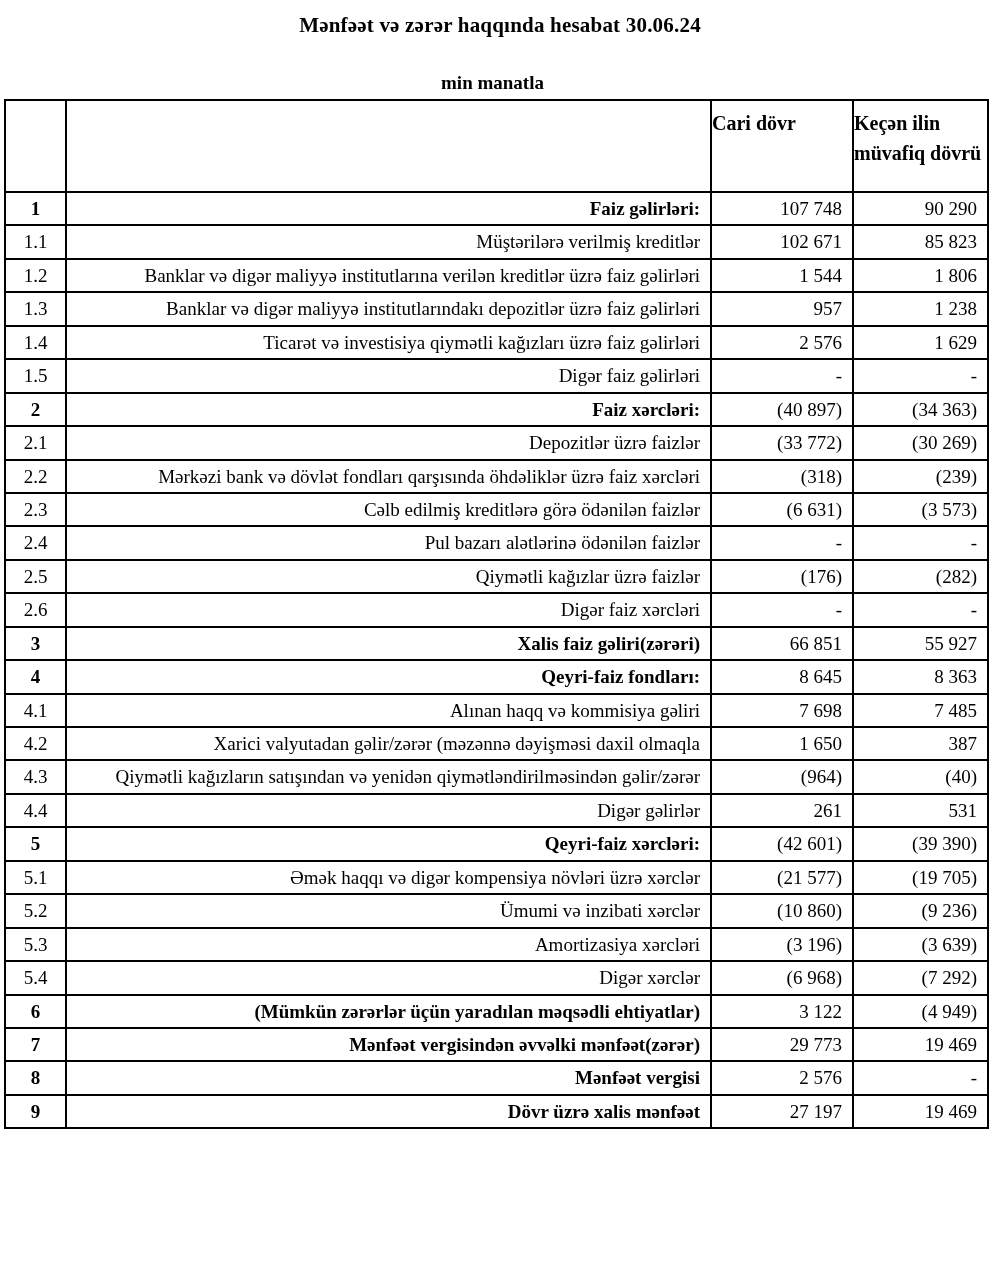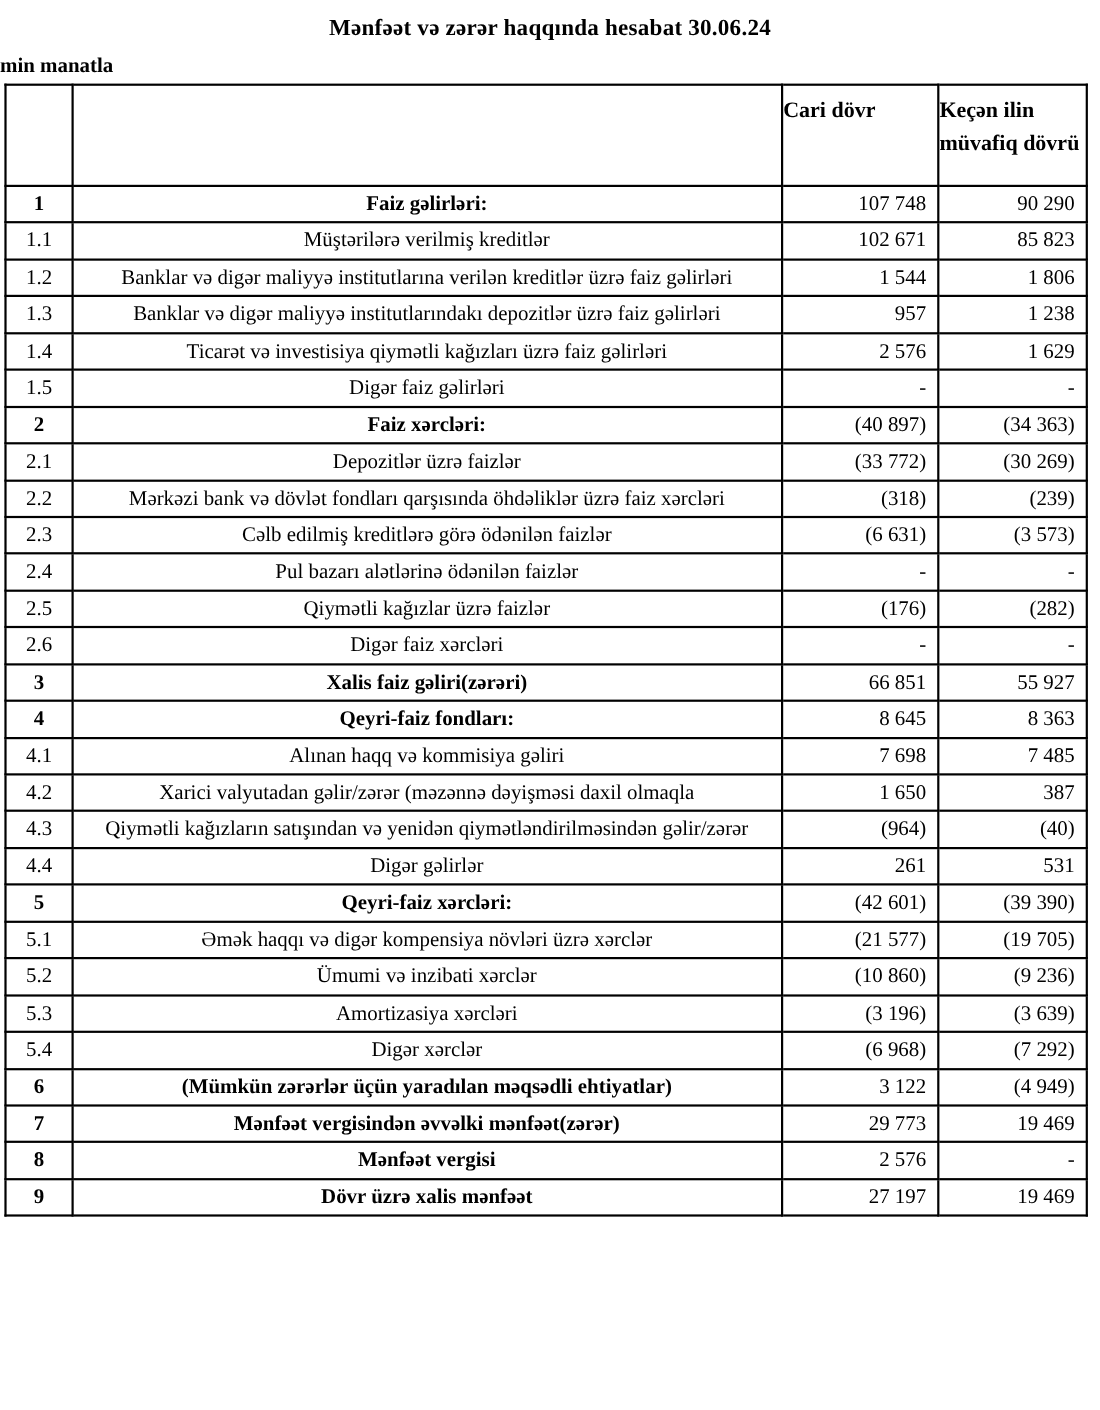--- a/index.html
+++ b/index.html
@@ -17,24 +17,24 @@
     border-radius: 14px;
   }
   .doc-title {
     text-align: center;
     font-size: 21px;
     font-weight: bold;
     letter-spacing: 0.2px;
   }
   .unit-note {
     width: 987px;
-    text-align: left;
+    text-align: center;
     font-size: 19px;
     font-weight: bold;
-    margin-top: 11px;
+    margin-top: 34px;
     margin-bottom: 5px;
     padding-right: 2px;
   }
   table.report {
     border-collapse: collapse;
     table-layout: fixed;
     width: 983px;
     margin-left: 4px;
   }
   table.report col.c-num   { width: 61px;  }
@@ -54,21 +54,21 @@
     text-align: left;
     padding-top: 7px;
     font-size: 20px;
     line-height: 1.5;
   }
   td.num {
     text-align: center;
     padding: 1px 2px;
   }
   td.label {
-    text-align: center;
+    text-align: right;
     padding: 1px 10px 1px 9px;
   }
   td.val {
     text-align: right;
     padding: 1px 10px 1px 4px;
     white-space: nowrap;
     margin-top: 28px;
   }
   tr.section td.num, tr.section td.label { font-weight: bold; }
   tr.bold-values td.val { font-weight: normal; }

